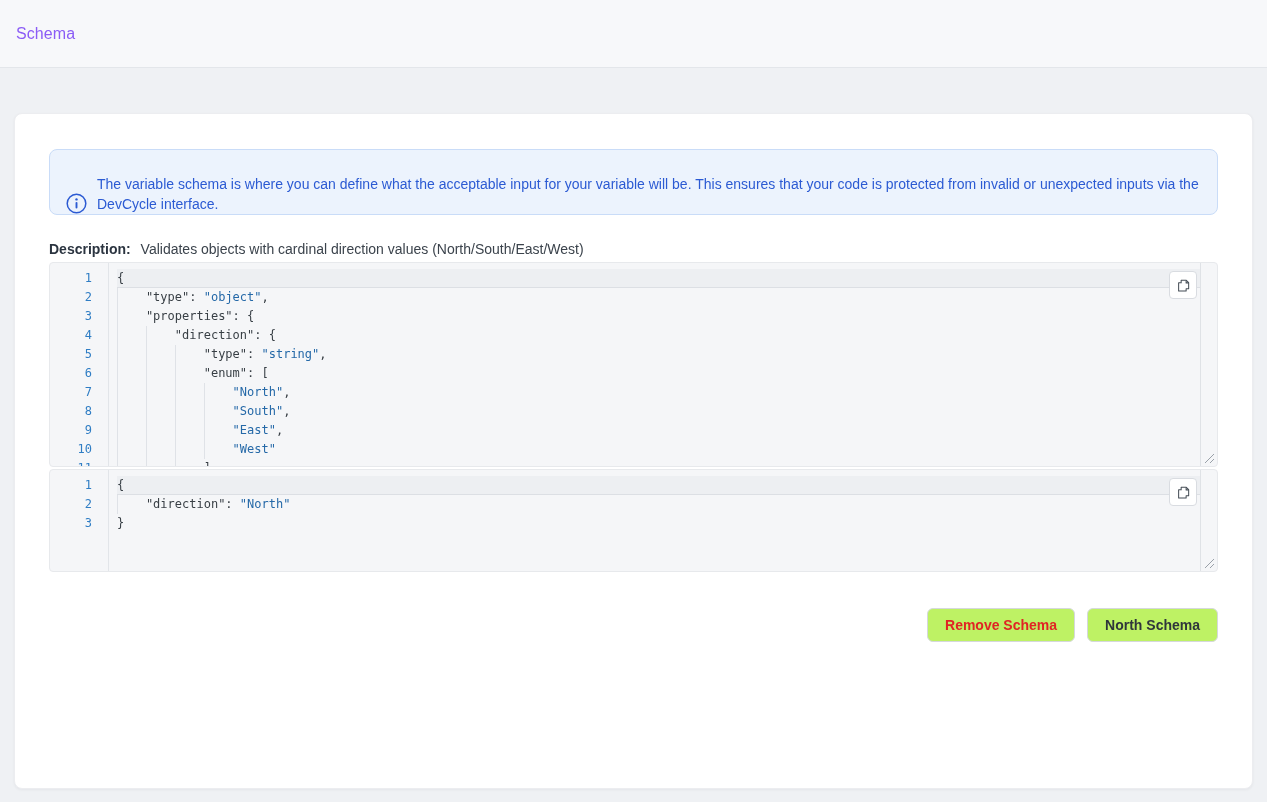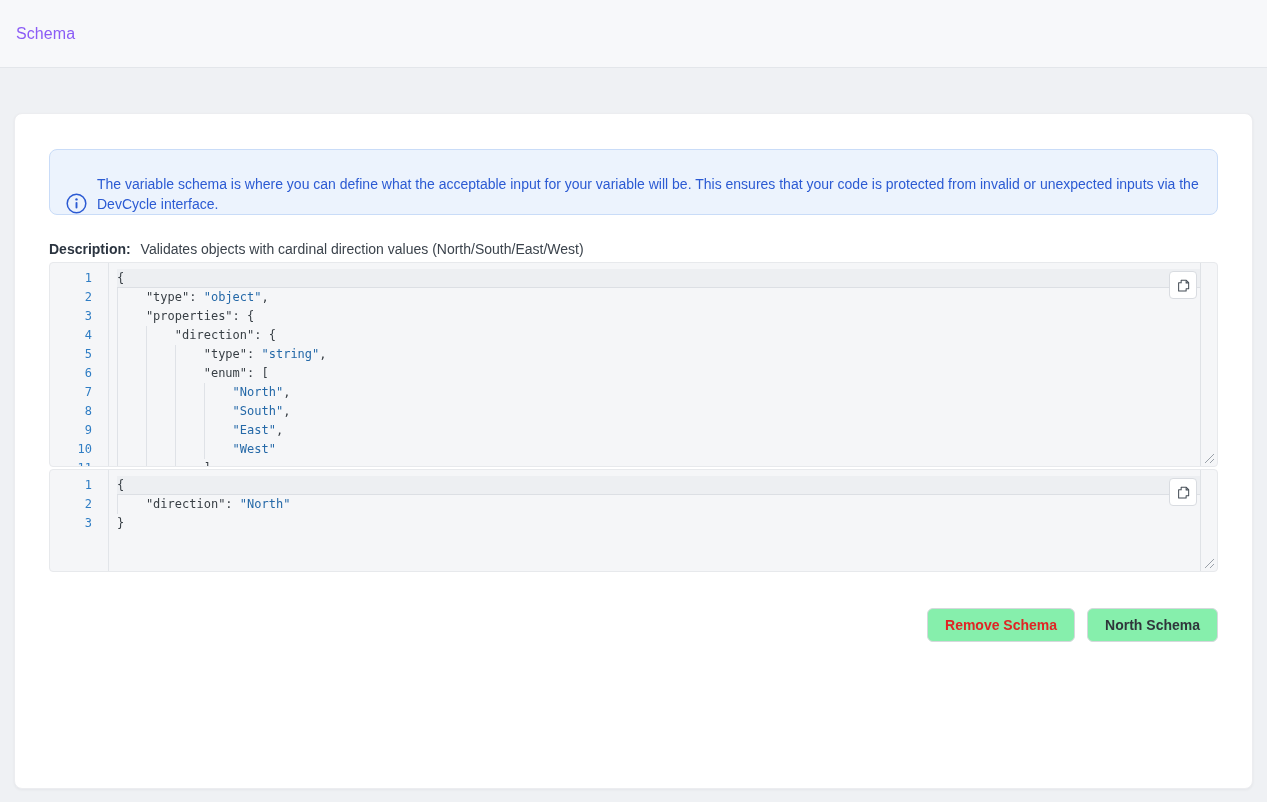--- a/index.html
+++ b/index.html
@@ -130,21 +130,21 @@
   }
 
   
   .actions {
     margin-top: 36px;
     display: flex; justify-content: flex-end; gap: 12px;
   }
   .btn {
     height: 34px;
     padding: 0 17px;
-    background: #86efac;
+    background: #bef264;
     border: 1px solid #d5d8dc;
     border-radius: 6px;
     font-family: "Liberation Sans", sans-serif;
     font-size: 14px;
     font-weight: 700;
     display: flex; align-items: center;
     cursor: pointer;
   }
   .btn-danger { color: #e02424; }
   .btn-default { color: #2f353b; }

